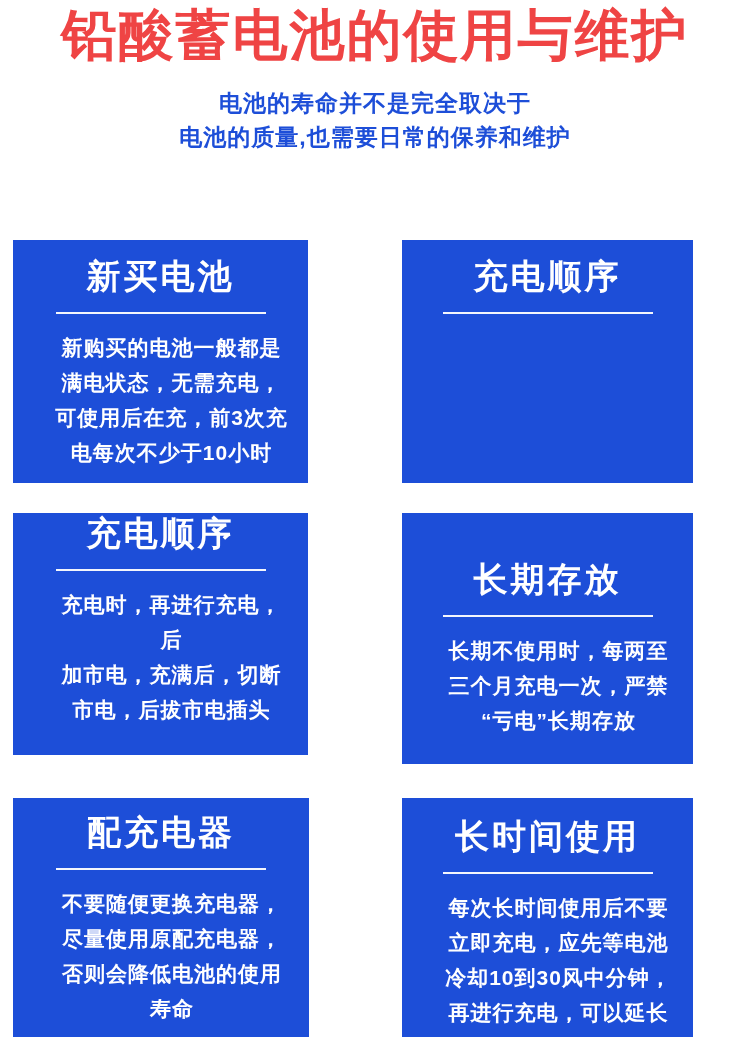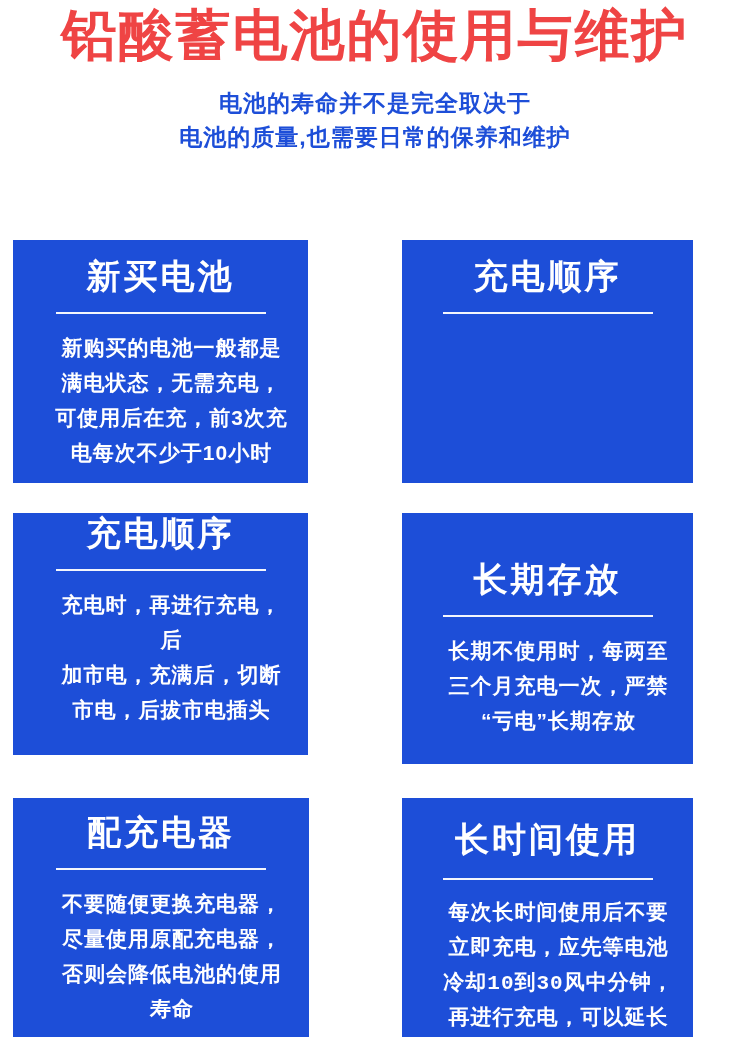--- a/index.html
+++ b/index.html
@@ -70,21 +70,21 @@
     white-space: pre-line;
     padding: 2px 16px 0 38px;
     text-align: center;
   }
   
   .c1 { left: 13px;  top: 240px; width: 295px; height: 243px; padding-top: 16px; }
   .c2 { left: 402px; top: 240px; width: 291px; height: 243px; padding-top: 16px; }
   .c3 { left: 13px;  top: 513px; width: 295px; height: 242px; }
   .c4 { left: 402px; top: 513px; width: 291px; height: 251px; padding-top: 46px; }
   .c5 { left: 13px;  top: 798px; width: 296px; height: 239px; padding-top: 14px; }
-  .c6 { left: 402px; top: 798px; width: 291px; height: 239px; padding-top: 24px; font-family: Liberation Mono, monospace; }
+  .c6 { left: 402px; top: 798px; width: 291px; height: 239px; padding-top: 18px; }
 </style>
 </head>
 <body>
 
 <div class="page">
 
   <div class="main-title">铅酸蓄电池的使用与维护</div>
 
   <div class="subtitle">电池的寿命并不是完全取决于
 电池的质量,也需要日常的保养和维护</div>

